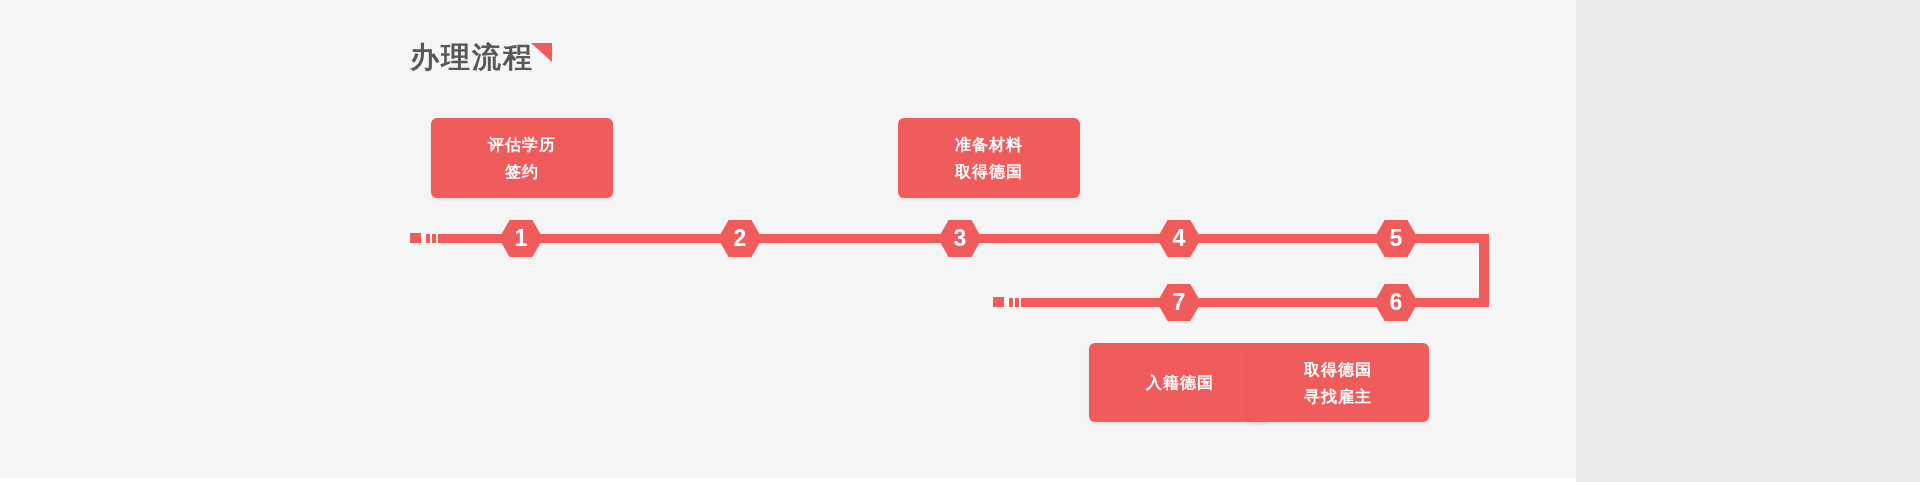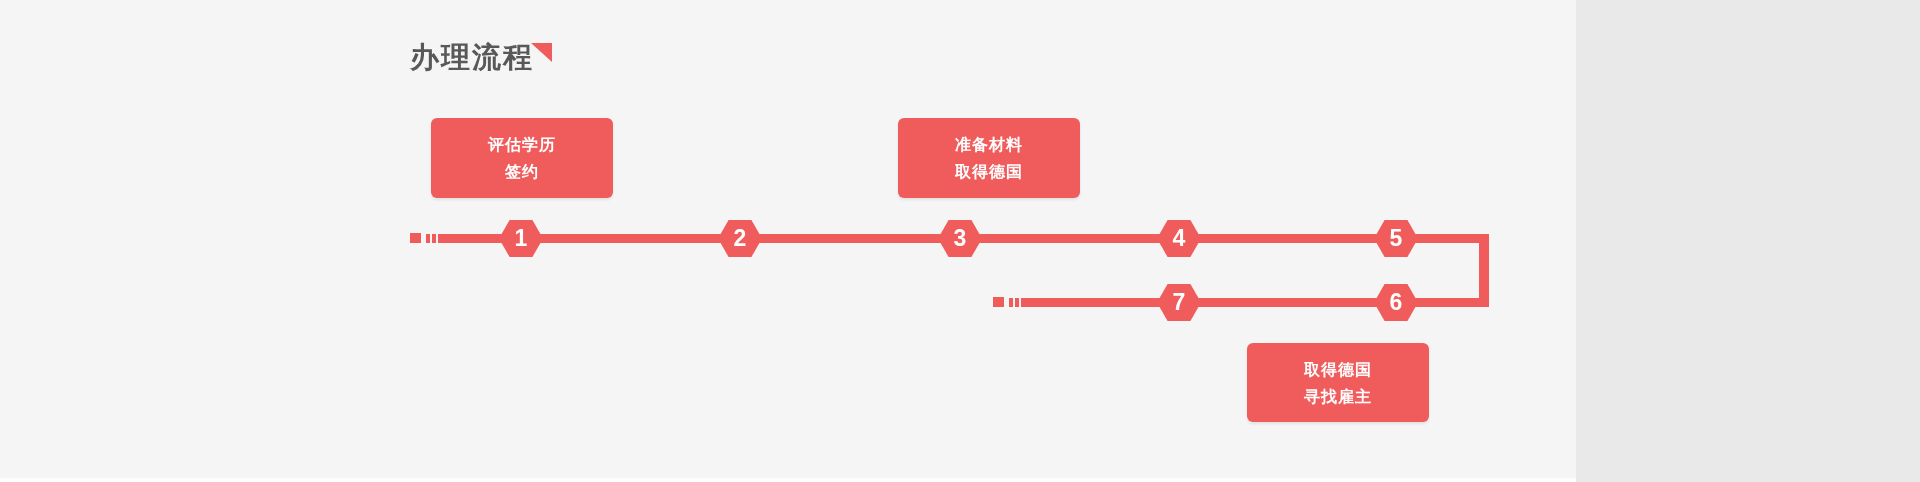--- a/index.html
+++ b/index.html
@@ -148,19 +148,23 @@
     <span>5</span>
   </div>
 
   <div class="hexagon row2" style="left:1374px">
     <span>6</span>
   </div>
   <div class="hexagon row2" style="left:1157px">
     <span>7</span>
   </div>
 
+  <div class="step-box bottom" style="left:1089px">
+    <span>入籍德国</span>
+    <span></span>
+  </div>
   <div class="step-box bottom" style="left:1247px">
     <span>取得德国</span>
     <span>寻找雇主</span>
   </div>
 
   <div class="bottom-strip"></div>
 </div>
 
 </body></html>

